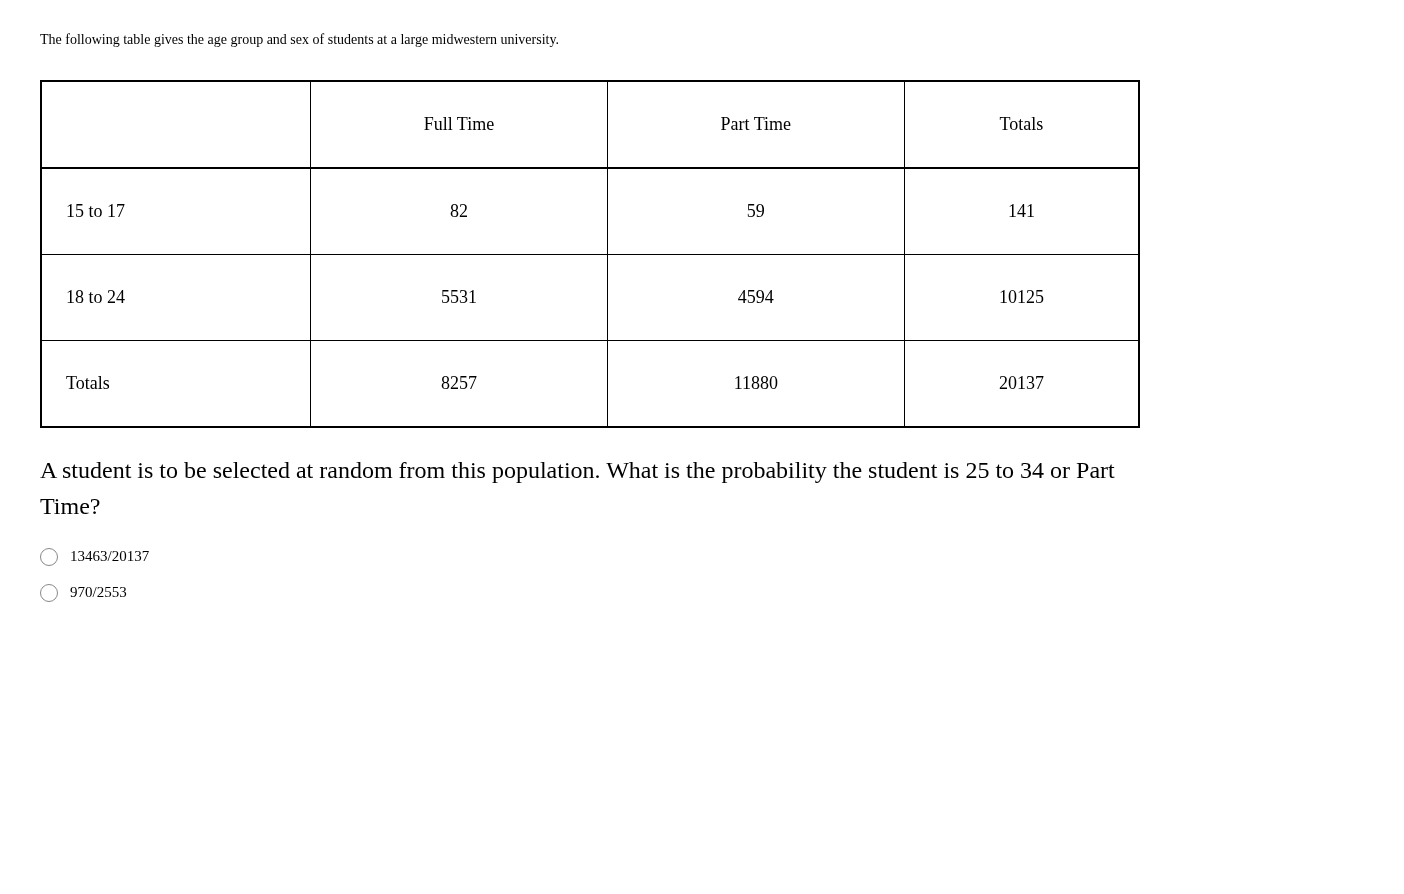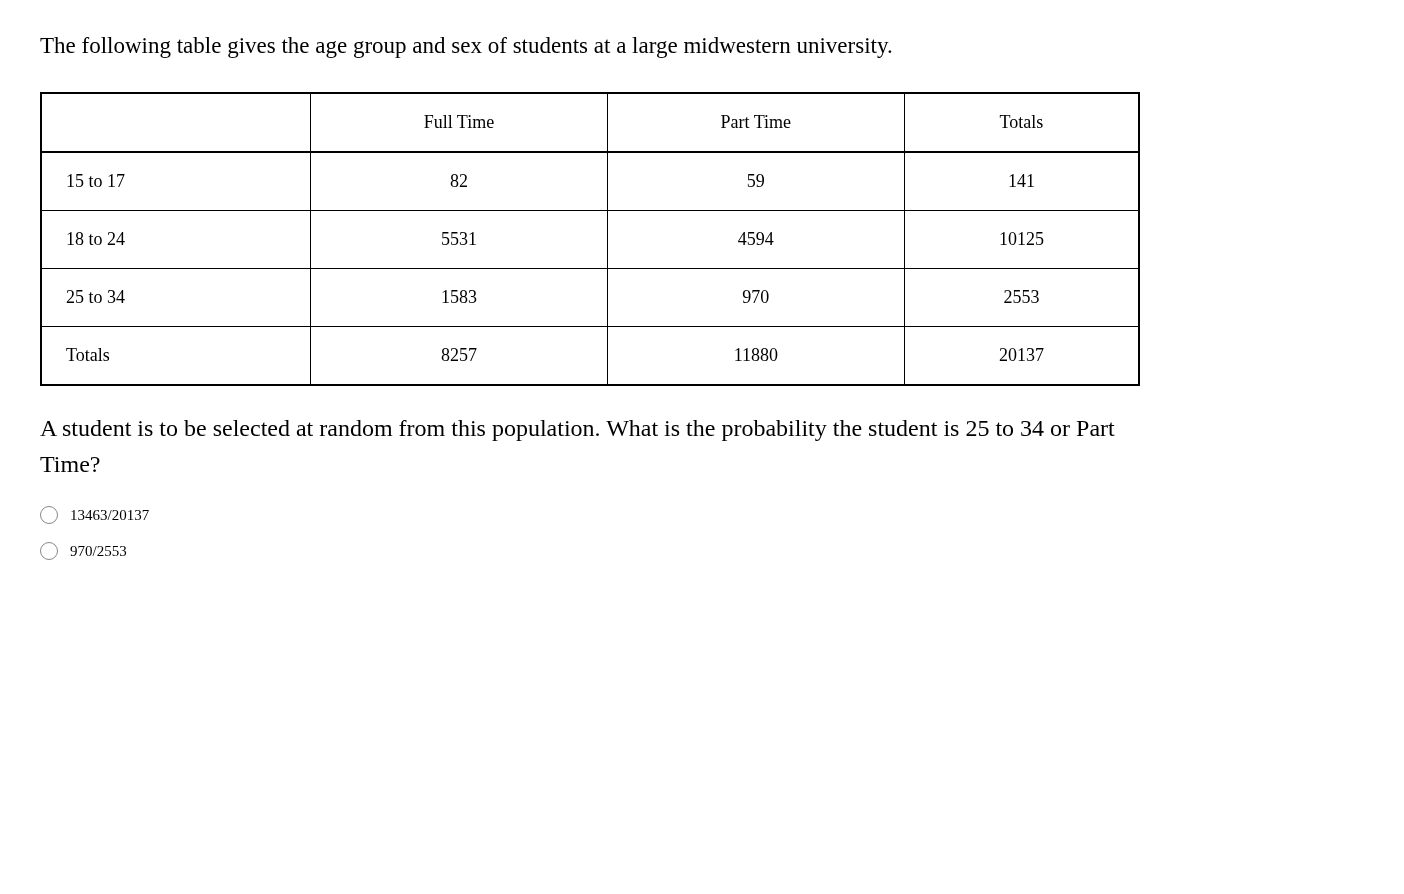--- a/index.html
+++ b/index.html
@@ -12,37 +12,37 @@
       font-family: Georgia, 'Times New Roman', serif;
       font-size: 18px;
       background: #fff;
       color: #000;
       padding: 30px 40px;
       width: 1404px;
       min-height: 894px;
     }
 
     .intro-text {
-      font-size: 23px;
+      font-size: 14px;
       margin-bottom: 30px;
       line-height: 1.4;
     }
 
     .data-table {
       border-collapse: collapse;
       width: 100%;
       max-width: 1100px;
       margin-bottom: 24px;
       border: 2px solid #000;
     }
 
     .data-table th,
     .data-table td {
       border: 1.5px solid #000;
-      padding: 18px 24px;
+      padding: 32px 24px;
       text-align: center;
       font-size: 18px;
       font-weight: normal;
     }
 
     .data-table th {
       font-weight: normal;
     }
 
     .data-table td:first-child {
@@ -106,26 +106,20 @@
         <td>59</td>
         <td>141</td>
       </tr>
       <tr>
         <td>18 to 24</td>
         <td>5531</td>
         <td>4594</td>
         <td>10125</td>
       </tr>
       <tr>
-        <td>25 to 34</td>
-        <td>1583</td>
-        <td>970</td>
-        <td>2553</td>
-      </tr>
-      <tr>
         <td>Totals</td>
         <td>8257</td>
         <td>11880</td>
         <td>20137</td>
       </tr>
     </tbody>
 </table>
 
 <p class="question-text">A student is to be selected at random from this population.  What is the probability the student is 25 to 34 or Part Time?</p>
 

